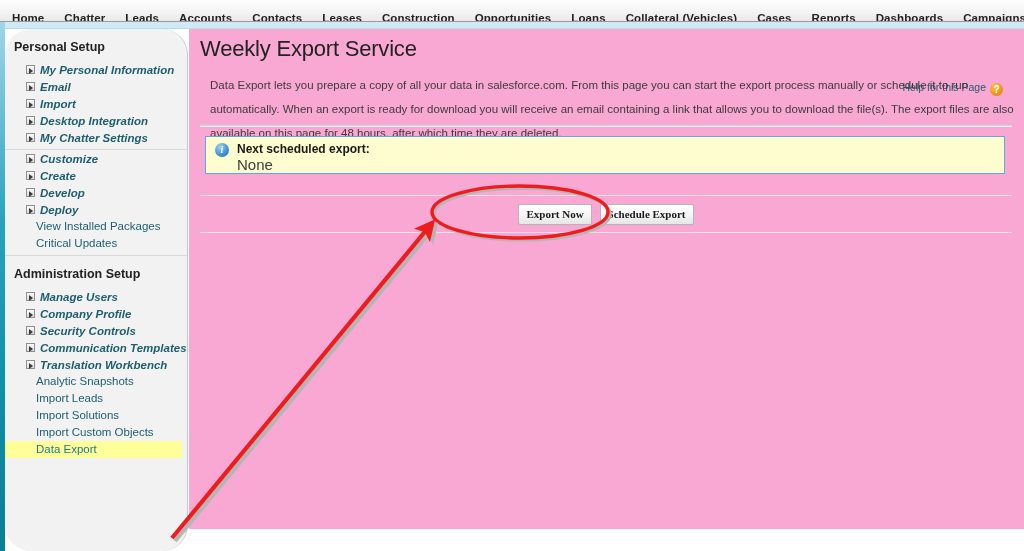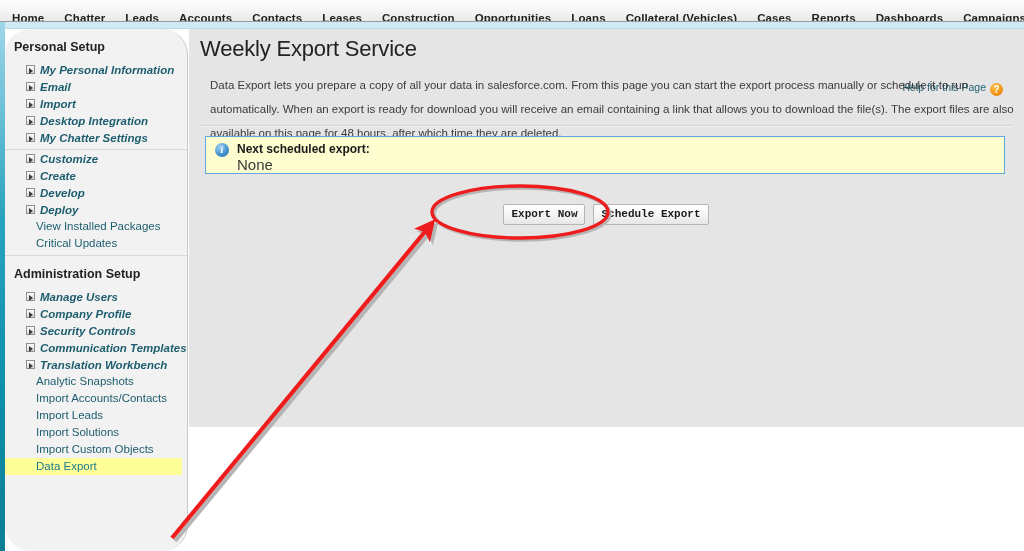--- a/index.html
+++ b/index.html
@@ -116,22 +116,22 @@
   }
   .side-leaf.selected {
     background: #ffff99;
     color: #1c7a8c;
     width: 177px;
   }
 
   
   #main {
     position: absolute; left: 189px; top: 29px;
-    width: 835px; height: 398px;
-    background: #e5e5e5;
+    width: 835px; height: 500px;
+    background: #f9a8d4;
     overflow: hidden;
   }
   #page-title {
     position: absolute; left: 11px; top: 7px;
     font-size: 22px;
     color: #222222;
     letter-spacing: -.2px;
   }
   #help-link {
     position: absolute; right: 21px; top: 9px;
@@ -211,21 +211,21 @@
   }
   #button-row {
     position: absolute; left: 11px; top: 167px;
     width: 812px; height: 37px;
     border-bottom: 1px solid #e4e4e4;
     display: flex;
     align-items: center;
     justify-content: center;
   }
   .sf-button {
-    font-family: Liberation Mono, monospace;
+    font-family: Liberation Serif, serif;
     font-size: 11px;
     font-weight: bold;
     color: #1a1a1a;
     background: linear-gradient(to bottom, #ffffff 0%, #f6f6f6 48%, #e6e6e6 100%);
     border: 1px solid #b5b5b5;
     border-radius: 2px;
     padding: 3px 7px 4px 7px;
     margin: 0 4px;
     cursor: pointer;
     line-height: 12px;
@@ -304,21 +304,20 @@
     </div>
     <div class="side-node">
       <span class="node-arrow"></span>
       <span class="node-label">Communication Templates</span>
     </div>
     <div class="side-node">
       <span class="node-arrow"></span>
       <span class="node-label">Translation Workbench</span>
     </div>
     <div class="side-leaf">Analytic Snapshots</div>
-    <div class="side-leaf">Import Accounts/Contacts</div>
     <div class="side-leaf">Import Leads</div>
     <div class="side-leaf">Import Solutions</div>
     <div class="side-leaf">Import Custom Objects</div>
     <div class="side-leaf selected">Data Export</div>
   </div>
 
 <div id="main">
 
   <div id="page-title">Weekly Export Service</div>
 

